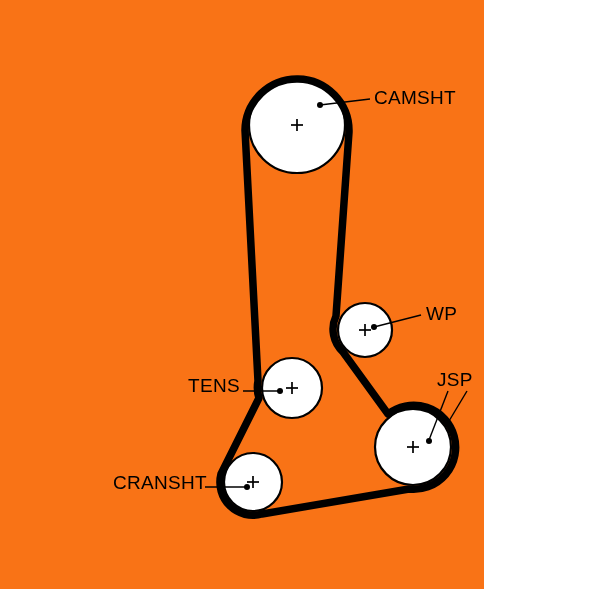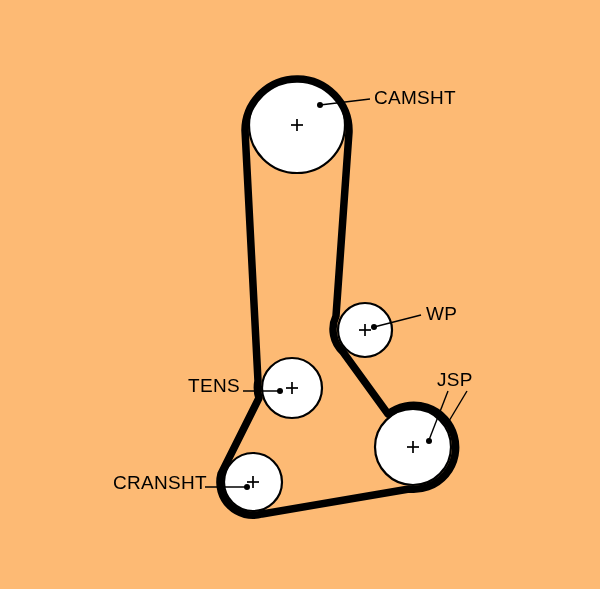--- a/index.html
+++ b/index.html
@@ -2,23 +2,23 @@
 <html><head>
 <meta charset="utf-8">
 <style>
   html, body {
     margin: 0;
     padding: 0;
     background: #ffffff;
   }
   .stage {
     position: relative;
-    width: 600px;
+    width: 484px;
     height: 589px;
-    background: #fdba74;
+    background: #f97316;
     overflow: hidden;
   }
   svg text {
     font-family: "Liberation Sans", "DejaVu Sans", sans-serif;
     font-size: 19px;
     fill: #000000;
     letter-spacing: 0.3px;
   }
 </style>
 </head>

